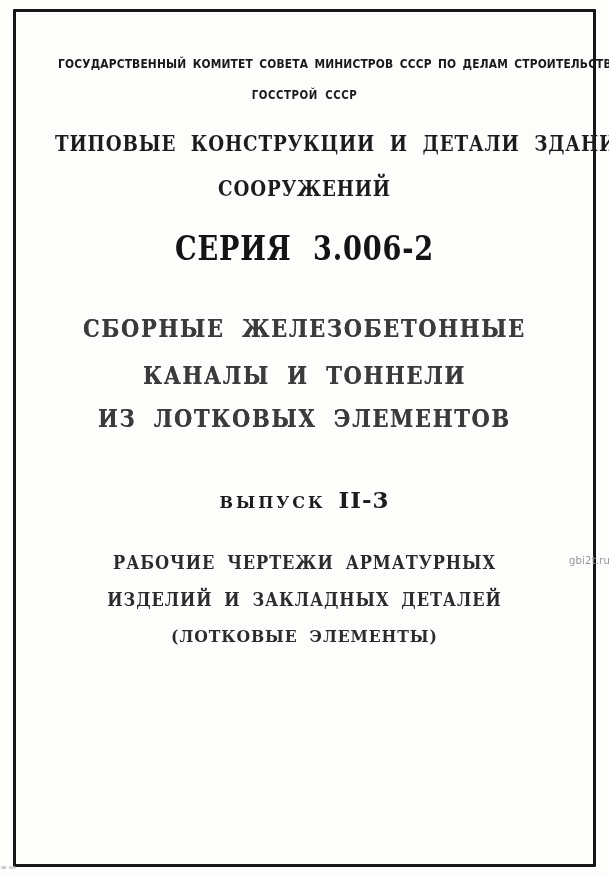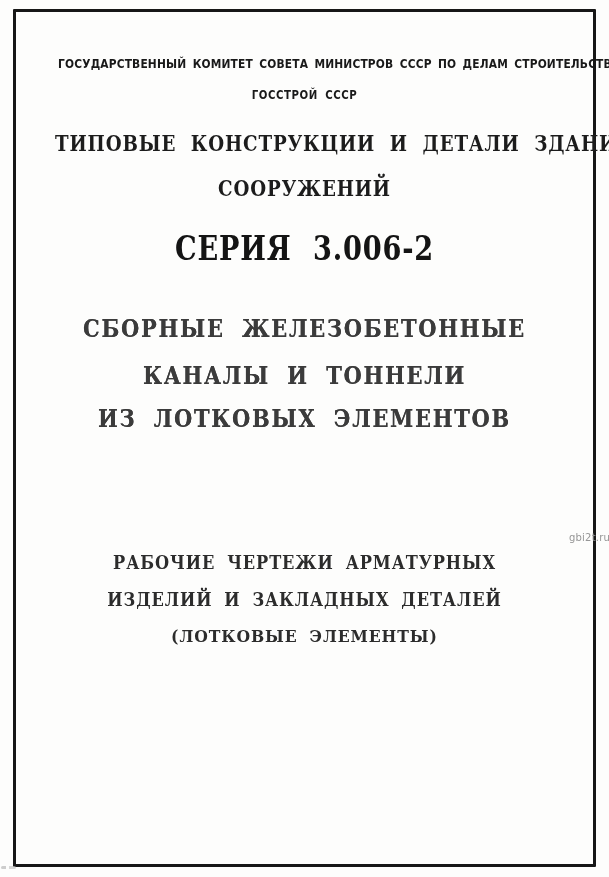--- a/index.html
+++ b/index.html
@@ -98,21 +98,21 @@
   .subtitle3 {
     top: 626px;
     font: bold 17px "DejaVu Serif", serif;
     letter-spacing: 1px; word-spacing: 6px;
     transform: scaleX(0.92);
     color: #2c2c2c;
   }
   
   .watermark {
     position: absolute;
-    left: 569px; top: 532px;
+    left: 569px; top: 555px;
     font: 10px "DejaVu Sans", sans-serif;
     color: #969696;
     z-index: 5;
     letter-spacing: 0.2px;
   }
   
   .artifact {
     position: absolute;
     left: 1px; top: 866px;
     width: 15px; height: 3px;
@@ -137,20 +137,24 @@
   <div class="line collection2">СООРУЖЕНИЙ</div>
 
   <div class="line series">СЕРИЯ 3.006-2</div>
 
   <div class="line title1">СБОРНЫЕ ЖЕЛЕЗОБЕТОННЫЕ</div>
 
   <div class="line title2">КАНАЛЫ И ТОННЕЛИ</div>
 
   <div class="line title3">ИЗ ЛОТКОВЫХ ЭЛЕМЕНТОВ</div>
 
+  <div class="issue">
+    <span class="issue-label">ВЫПУСК</span>
+    <span class="issue-number">II-3</span>
+  </div>
 
   <div class="line subtitle1">РАБОЧИЕ ЧЕРТЕЖИ АРМАТУРНЫХ</div>
 
   <div class="line subtitle2">ИЗДЕЛИЙ И ЗАКЛАДНЫХ ДЕТАЛЕЙ</div>
 
   <div class="line subtitle3">(ЛОТКОВЫЕ ЭЛЕМЕНТЫ)</div>
 
   <div class="watermark">gbi2t.ru</div>
 
   <div class="artifact"></div>

